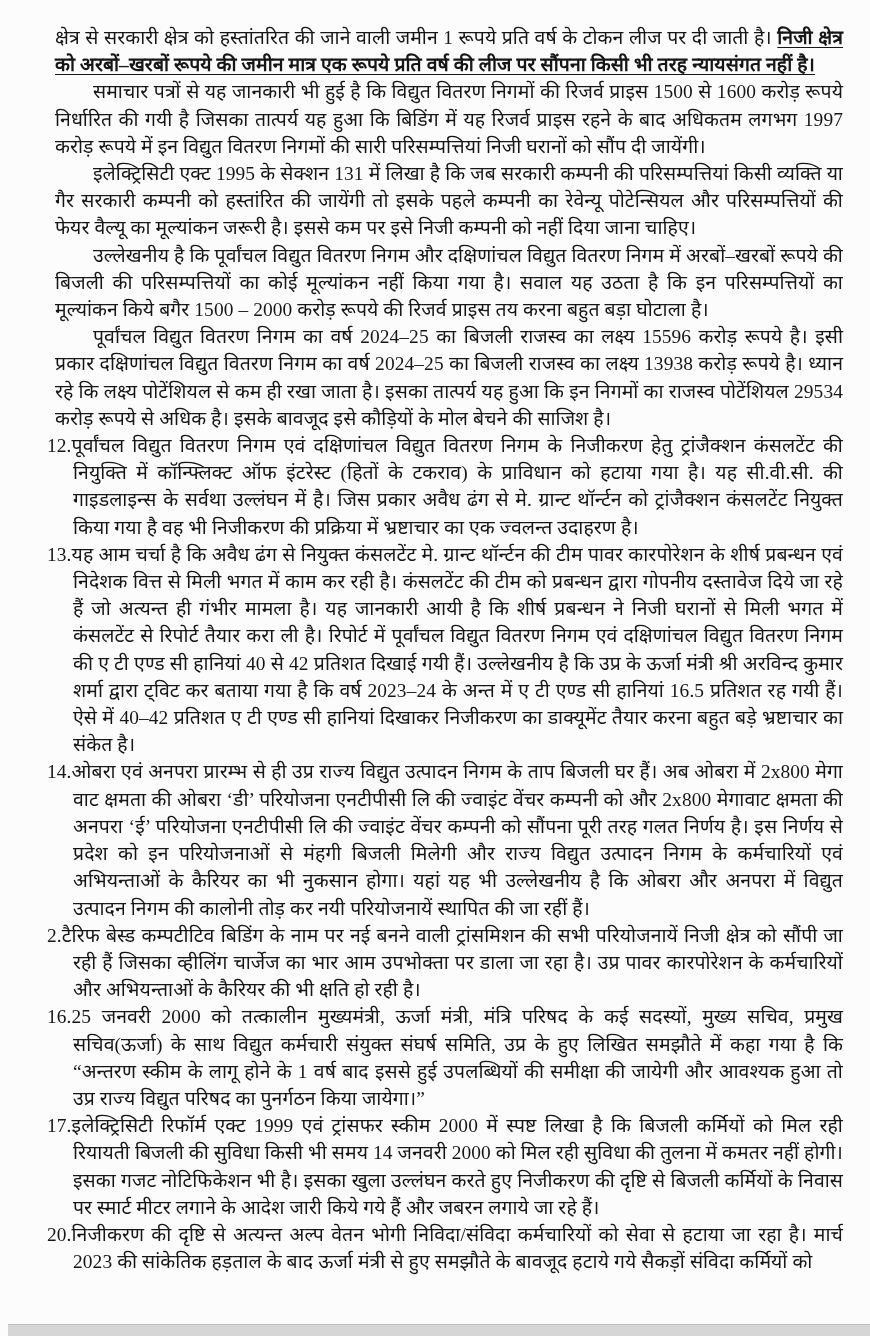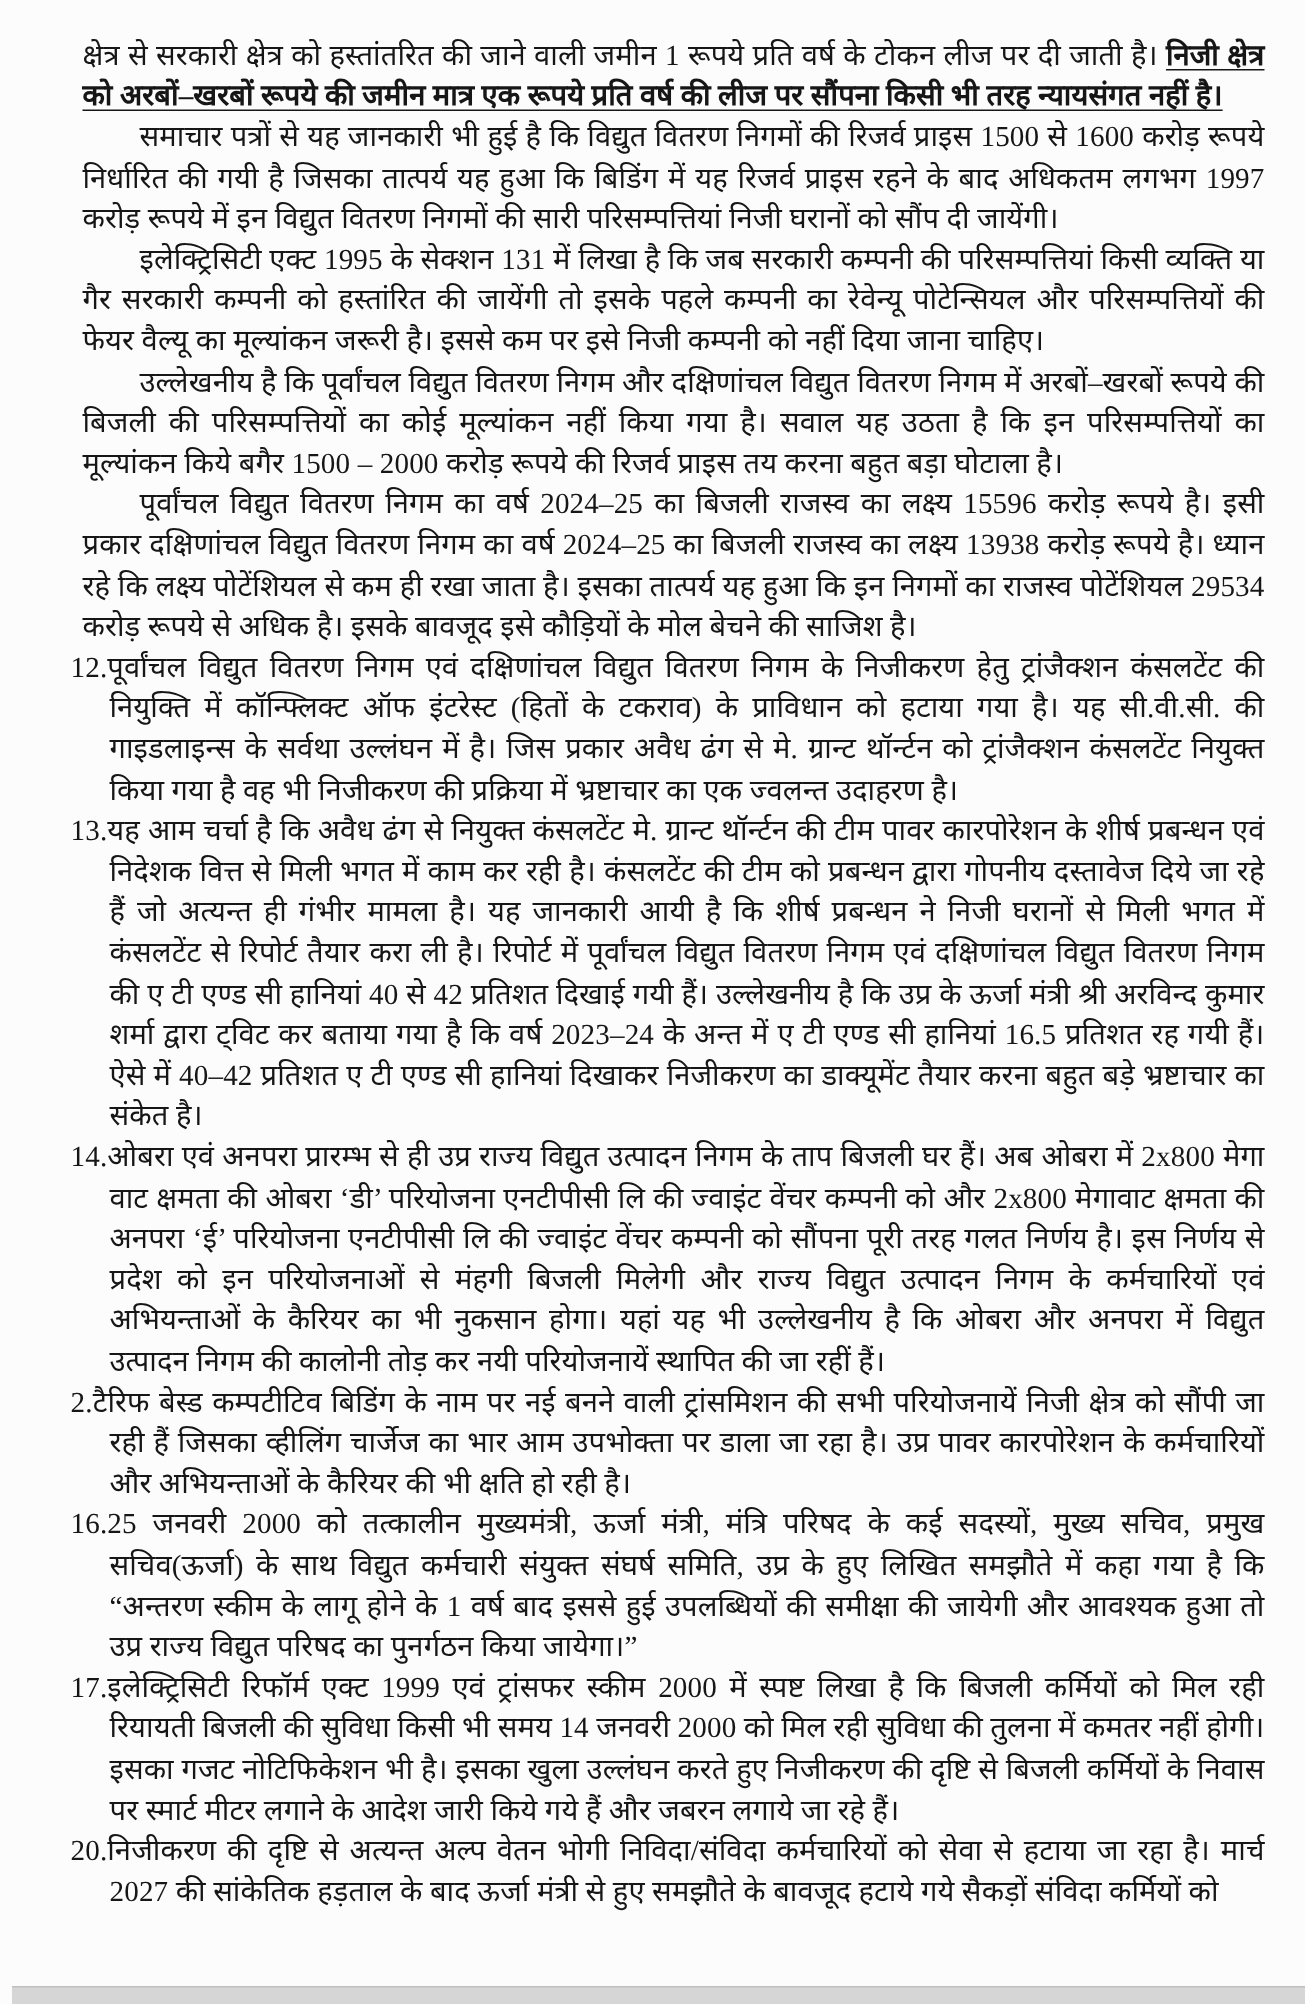--- a/index.html
+++ b/index.html
@@ -64,18 +64,18 @@
     <p class="item"><span class="num">13.</span><span>यह आम चर्चा है कि अवैध ढंग से नियुक्त कंसलटेंट मे. ग्रान्ट थॉर्न्टन की टीम पावर कारपोरेशन के शीर्ष प्रबन्धन एवं निदेशक वित्त से मिली भगत में काम कर रही है। कंसलटेंट की टीम को प्रबन्धन द्वारा गोपनीय दस्तावेज दिये जा रहे हैं जो अत्यन्त ही गंभीर मामला है। यह जानकारी आयी है कि शीर्ष प्रबन्धन ने निजी घरानों से मिली भगत में कंसलटेंट से रिपोर्ट तैयार करा ली है। रिपोर्ट में पूर्वांचल विद्युत वितरण निगम एवं दक्षिणांचल विद्युत वितरण निगम की ए टी एण्ड सी हानियां 40 से 42 प्रतिशत दिखाई गयी हैं। उल्लेखनीय है कि उप्र के ऊर्जा मंत्री श्री अरविन्द कुमार शर्मा द्वारा ट्विट कर बताया गया है कि वर्ष 2023–24 के अन्त में ए टी एण्ड सी हानियां 16.5 प्रतिशत रह गयी हैं। ऐसे में 40–42 प्रतिशत ए टी एण्ड सी हानियां दिखाकर निजीकरण का डाक्यूमेंट तैयार करना बहुत बड़े भ्रष्टाचार का संकेत है।</span></p>
 
     <p class="item"><span class="num">14.</span><span>ओबरा एवं अनपरा प्रारम्भ से ही उप्र राज्य विद्युत उत्पादन निगम के ताप बिजली घर हैं। अब ओबरा में 2x800 मेगा वाट क्षमता की ओबरा ‘डी’ परियोजना एनटीपीसी लि की ज्वाइंट वेंचर कम्पनी को और 2x800 मेगावाट क्षमता की अनपरा ‘ई’ परियोजना एनटीपीसी लि की ज्वाइंट वेंचर कम्पनी को सौंपना पूरी तरह गलत निर्णय है। इस निर्णय से प्रदेश को इन परियोजनाओं से मंहगी बिजली मिलेगी और राज्य विद्युत उत्पादन निगम के कर्मचारियों एवं अभियन्ताओं के कैरियर का भी नुकसान होगा। यहां यह भी उल्लेखनीय है कि ओबरा और अनपरा में विद्युत उत्पादन निगम की कालोनी तोड़ कर नयी परियोजनायें स्थापित की जा रहीं हैं।</span></p>
 
     <p class="item"><span class="num">2.</span><span>टैरिफ बेस्ड कम्पटीटिव बिडिंग के नाम पर नई बनने वाली ट्रांसमिशन की सभी परियोजनायें निजी क्षेत्र को सौंपी जा रही हैं जिसका व्हीलिंग चार्जेज का भार आम उपभोक्ता पर डाला जा रहा है। उप्र पावर कारपोरेशन के कर्मचारियों और अभियन्ताओं के कैरियर की भी क्षति हो रही है।</span></p>
 
     <p class="item"><span class="num">16.</span><span>25 जनवरी 2000 को तत्कालीन मुख्यमंत्री, ऊर्जा मंत्री, मंत्रि परिषद के कई सदस्यों, मुख्य सचिव, प्रमुख सचिव(ऊर्जा) के साथ विद्युत कर्मचारी संयुक्त संघर्ष समिति, उप्र के हुए लिखित समझौते में कहा गया है कि “अन्तरण स्कीम के लागू होने के 1 वर्ष बाद इससे हुई उपलब्धियों की समीक्षा की जायेगी और आवश्यक हुआ तो उप्र राज्य विद्युत परिषद का पुनर्गठन किया जायेगा।”</span></p>
 
     <p class="item"><span class="num">17.</span><span>इलेक्ट्रिसिटी रिफॉर्म एक्ट 1999 एवं ट्रांसफर स्कीम 2000 में स्पष्ट लिखा है कि बिजली कर्मियों को मिल रही रियायती बिजली की सुविधा किसी भी समय 14 जनवरी 2000 को मिल रही सुविधा की तुलना में कमतर नहीं होगी। इसका गजट नोटिफिकेशन भी है। इसका खुला उल्लंघन करते हुए निजीकरण की दृष्टि से बिजली कर्मियों के निवास पर स्मार्ट मीटर लगाने के आदेश जारी किये गये हैं और जबरन लगाये जा रहे हैं।</span></p>
 
-    <p class="item"><span class="num">20.</span><span>निजीकरण की दृष्टि से अत्यन्त अल्प वेतन भोगी निविदा/संविदा कर्मचारियों को सेवा से हटाया जा रहा है। मार्च 2027 की सांकेतिक हड़ताल के बाद ऊर्जा मंत्री से हुए समझौते के बावजूद हटाये गये सैकड़ों संविदा कर्मियों को</span></p>
+    <p class="item"><span class="num">20.</span><span>निजीकरण की दृष्टि से अत्यन्त अल्प वेतन भोगी निविदा/संविदा कर्मचारियों को सेवा से हटाया जा रहा है। मार्च 2023 की सांकेतिक हड़ताल के बाद ऊर्जा मंत्री से हुए समझौते के बावजूद हटाये गये सैकड़ों संविदा कर्मियों को</span></p>
 
   </div>
 
   <div class="scroll-track"></div>
 </div>
 
 </body></html>

